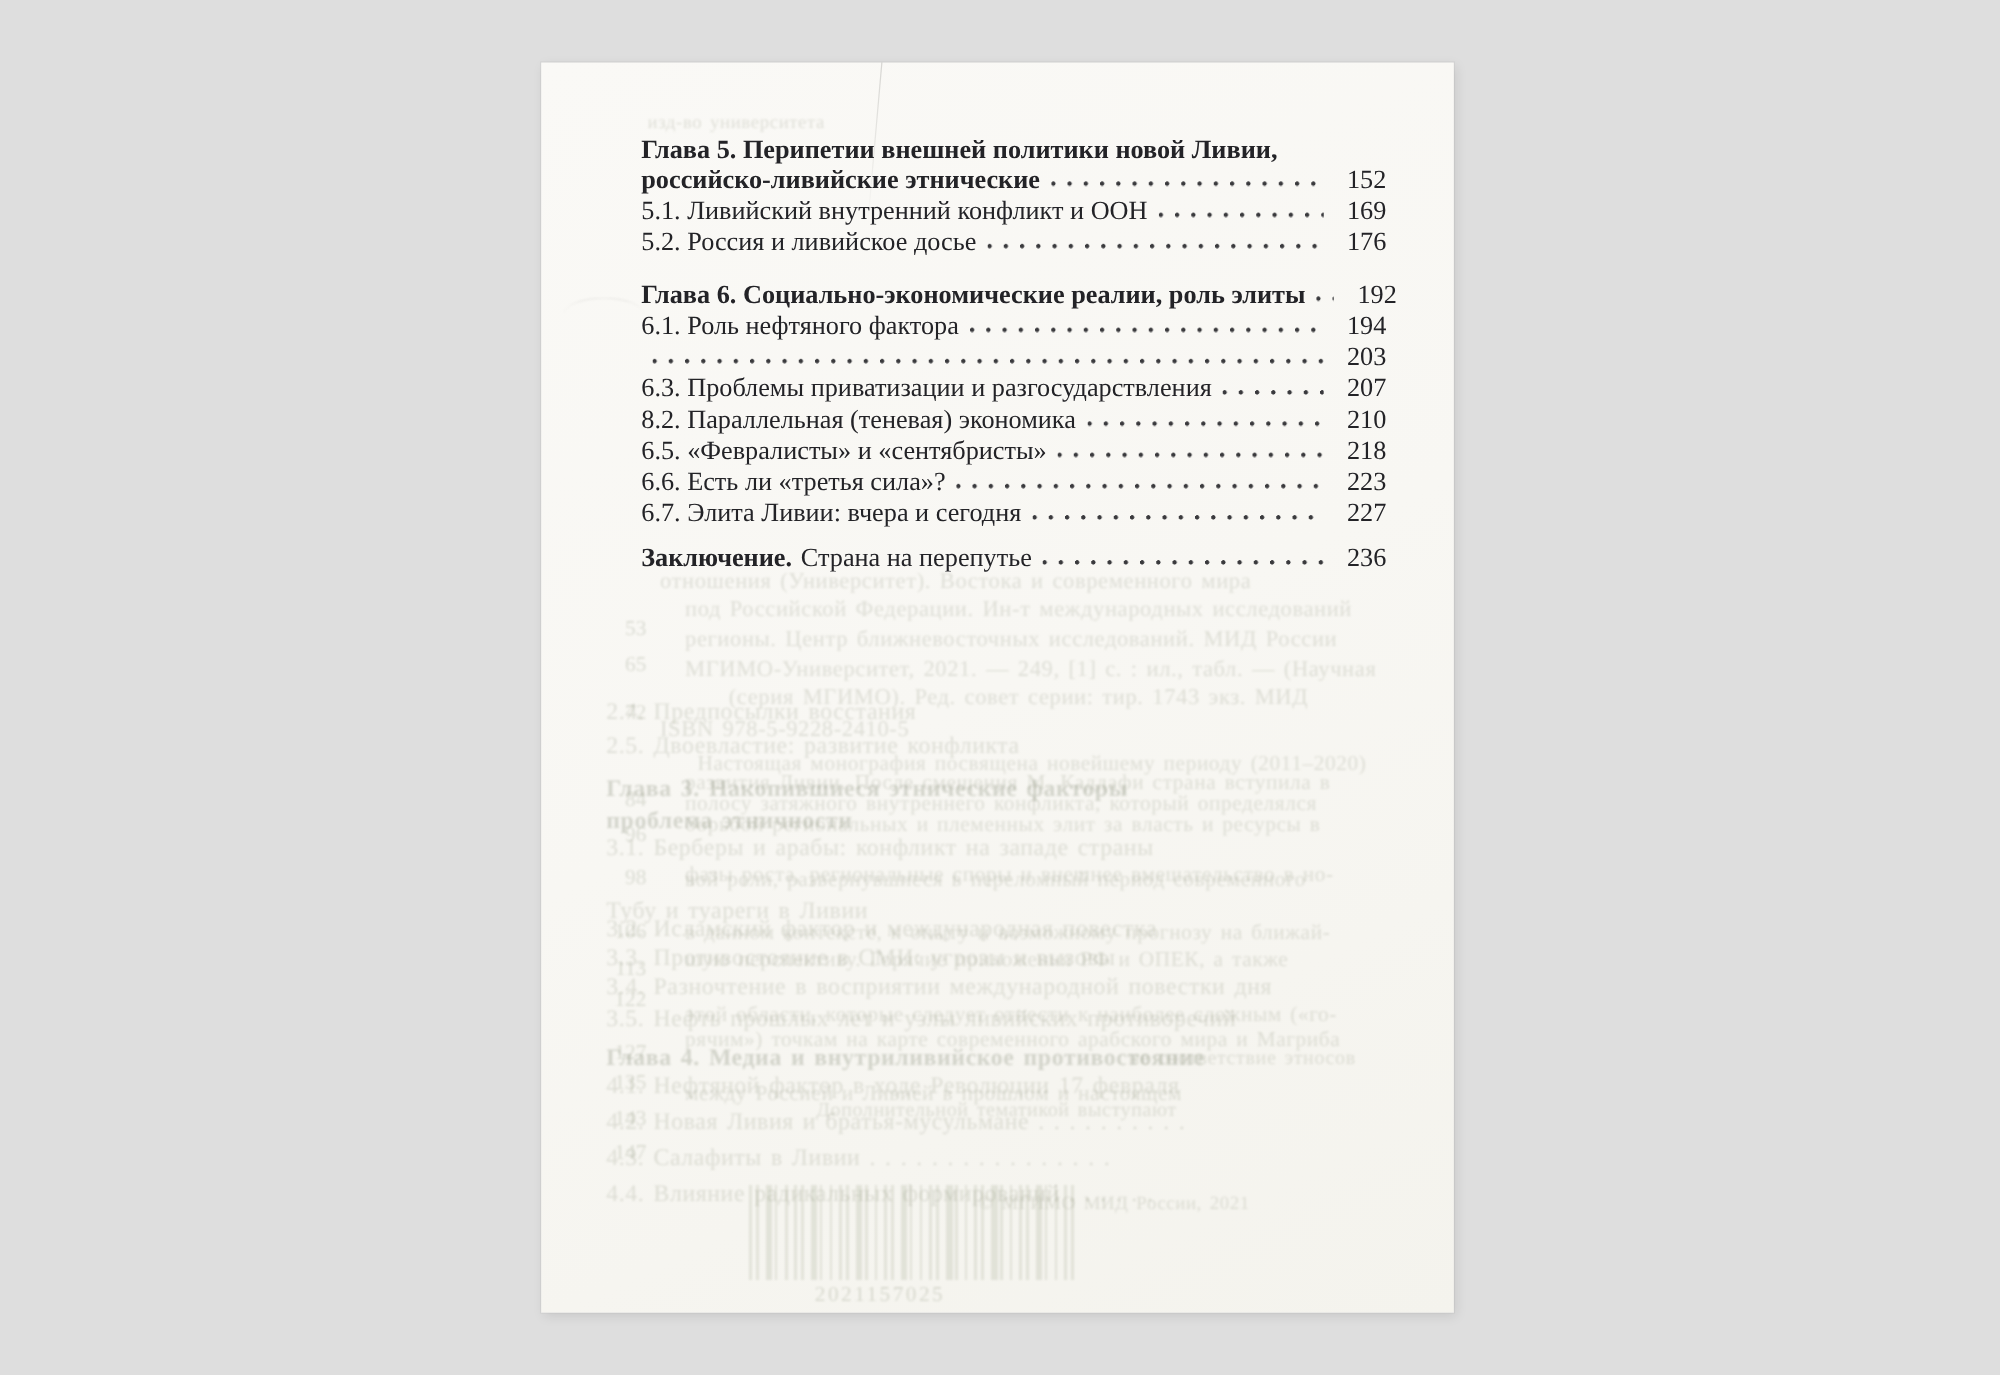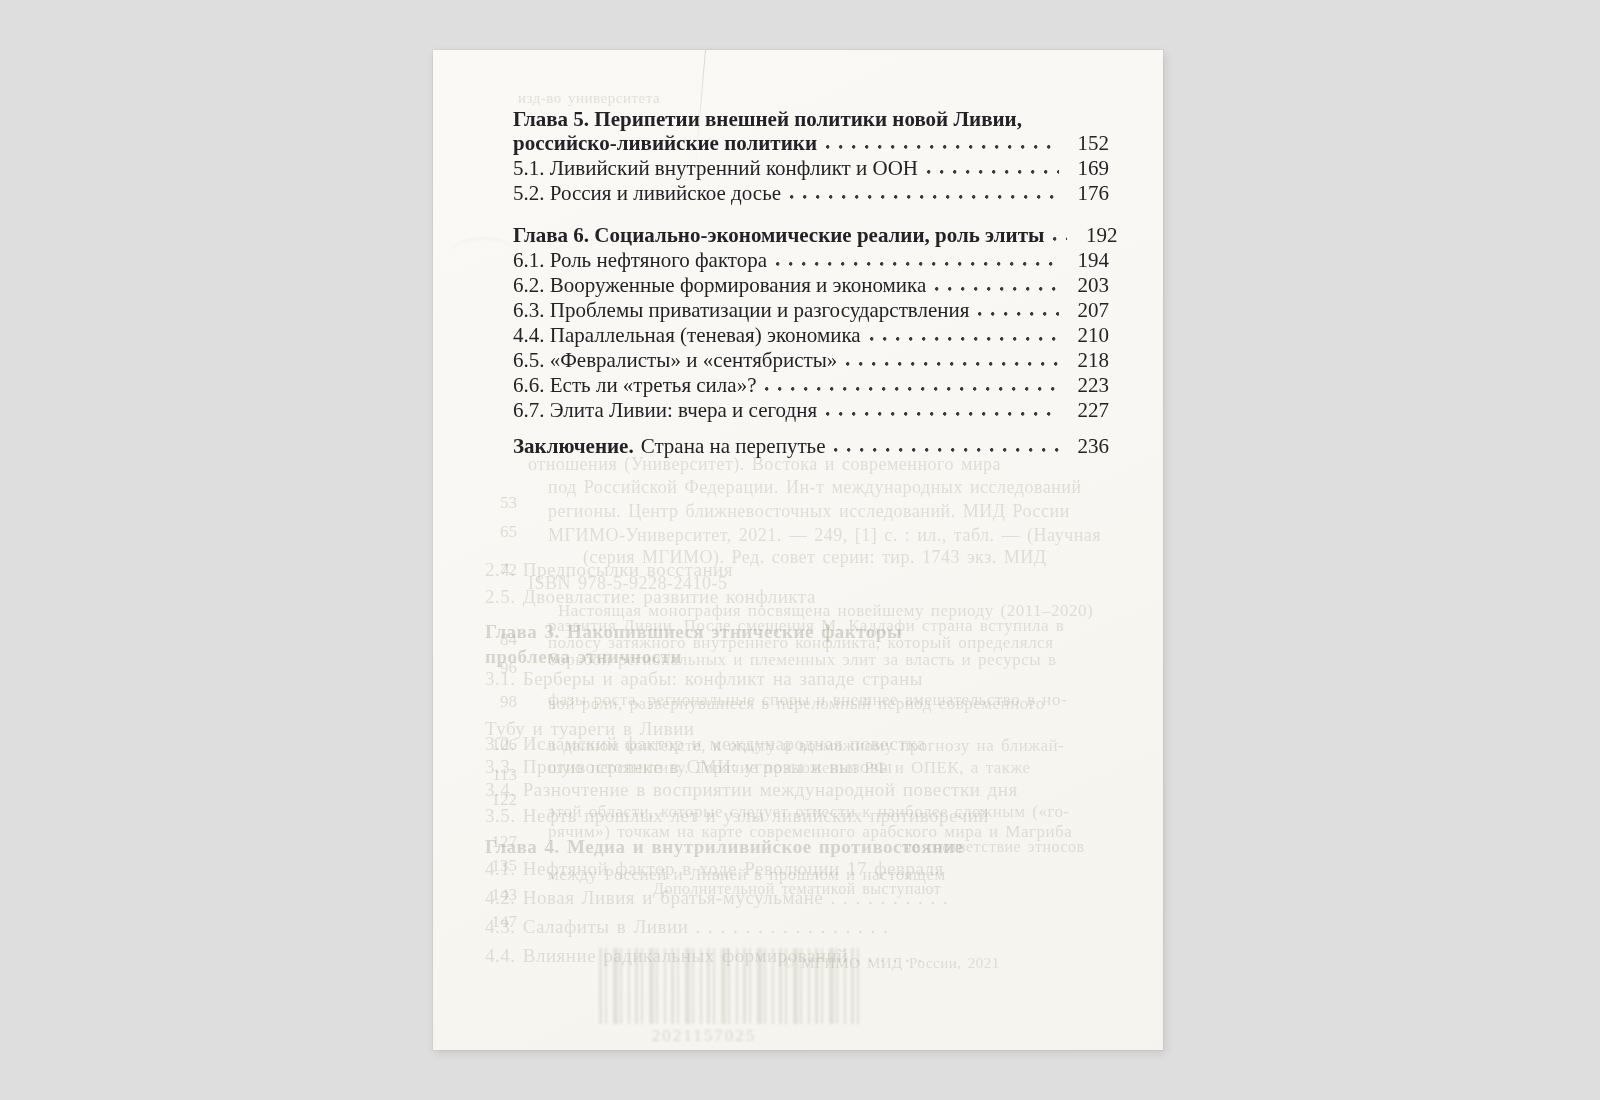--- a/index.html
+++ b/index.html
@@ -130,21 +130,21 @@
         <div class="gnum" style="top: 835px;">143</div>
         <div class="gnum" style="top: 862px;">147</div>
       </div>
     <div class="crease-v"></div>
     <div class="crease-l"></div>
     <div class="toc" id="toc">
         <div class="toc-row ch1 bold">
           <span class="t">Глава 5. Перипетии внешней политики новой Ливии,</span>
         </div>
         <div class="toc-row ch2 bold">
-          <span class="t">российско-ливийские политики</span>
+          <span class="t">российско-ливийские этнические</span>
           <span class="lead"></span>
           <span class="pg">152</span>
         </div>
         <div class="toc-row item">
           <span class="t">5.1. Ливийский внутренний конфликт и ООН</span>
           <span class="lead"></span>
           <span class="pg">169</span>
         </div>
         <div class="toc-row item">
           <span class="t">5.2. Россия и ливийское досье</span>
@@ -155,31 +155,30 @@
           <span class="t">Глава 6. Социально-экономические реалии, роль элиты</span>
           <span class="lead"></span>
           <span class="pg">192</span>
         </div>
         <div class="toc-row item">
           <span class="t">6.1. Роль нефтяного фактора</span>
           <span class="lead"></span>
           <span class="pg">194</span>
         </div>
         <div class="toc-row item">
-          <span class="t">6.2. Вооруженные формирования и экономика</span>
           <span class="lead"></span>
           <span class="pg">203</span>
         </div>
         <div class="toc-row item">
           <span class="t">6.3. Проблемы приватизации и разгосударствления</span>
           <span class="lead"></span>
           <span class="pg">207</span>
         </div>
         <div class="toc-row item">
-          <span class="t">4.4. Параллельная (теневая) экономика</span>
+          <span class="t">8.2. Параллельная (теневая) экономика</span>
           <span class="lead"></span>
           <span class="pg">210</span>
         </div>
         <div class="toc-row item">
           <span class="t">6.5. «Февралисты» и «сентябристы»</span>
           <span class="lead"></span>
           <span class="pg">218</span>
         </div>
         <div class="toc-row item">
           <span class="t">6.6. Есть ли «третья сила»?</span>

